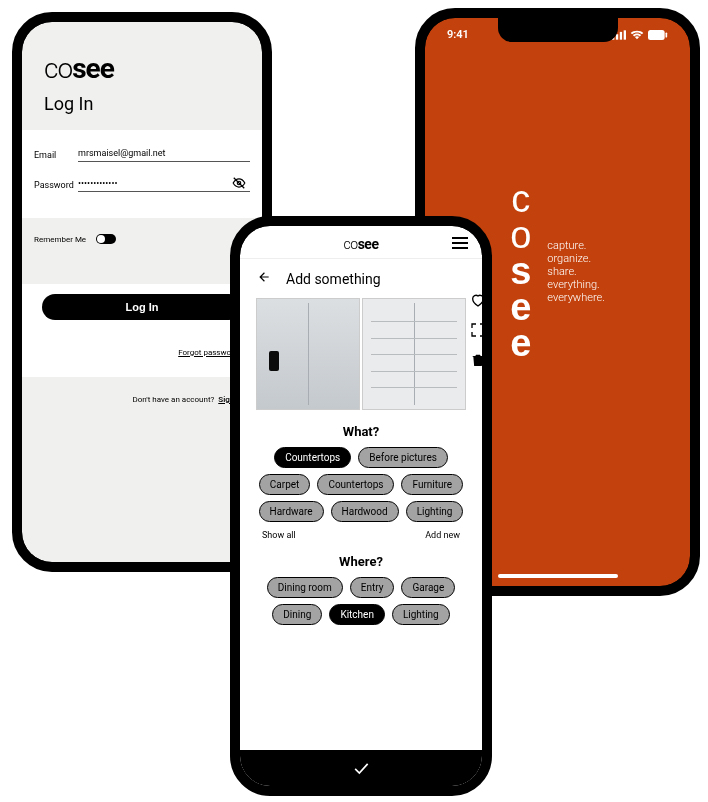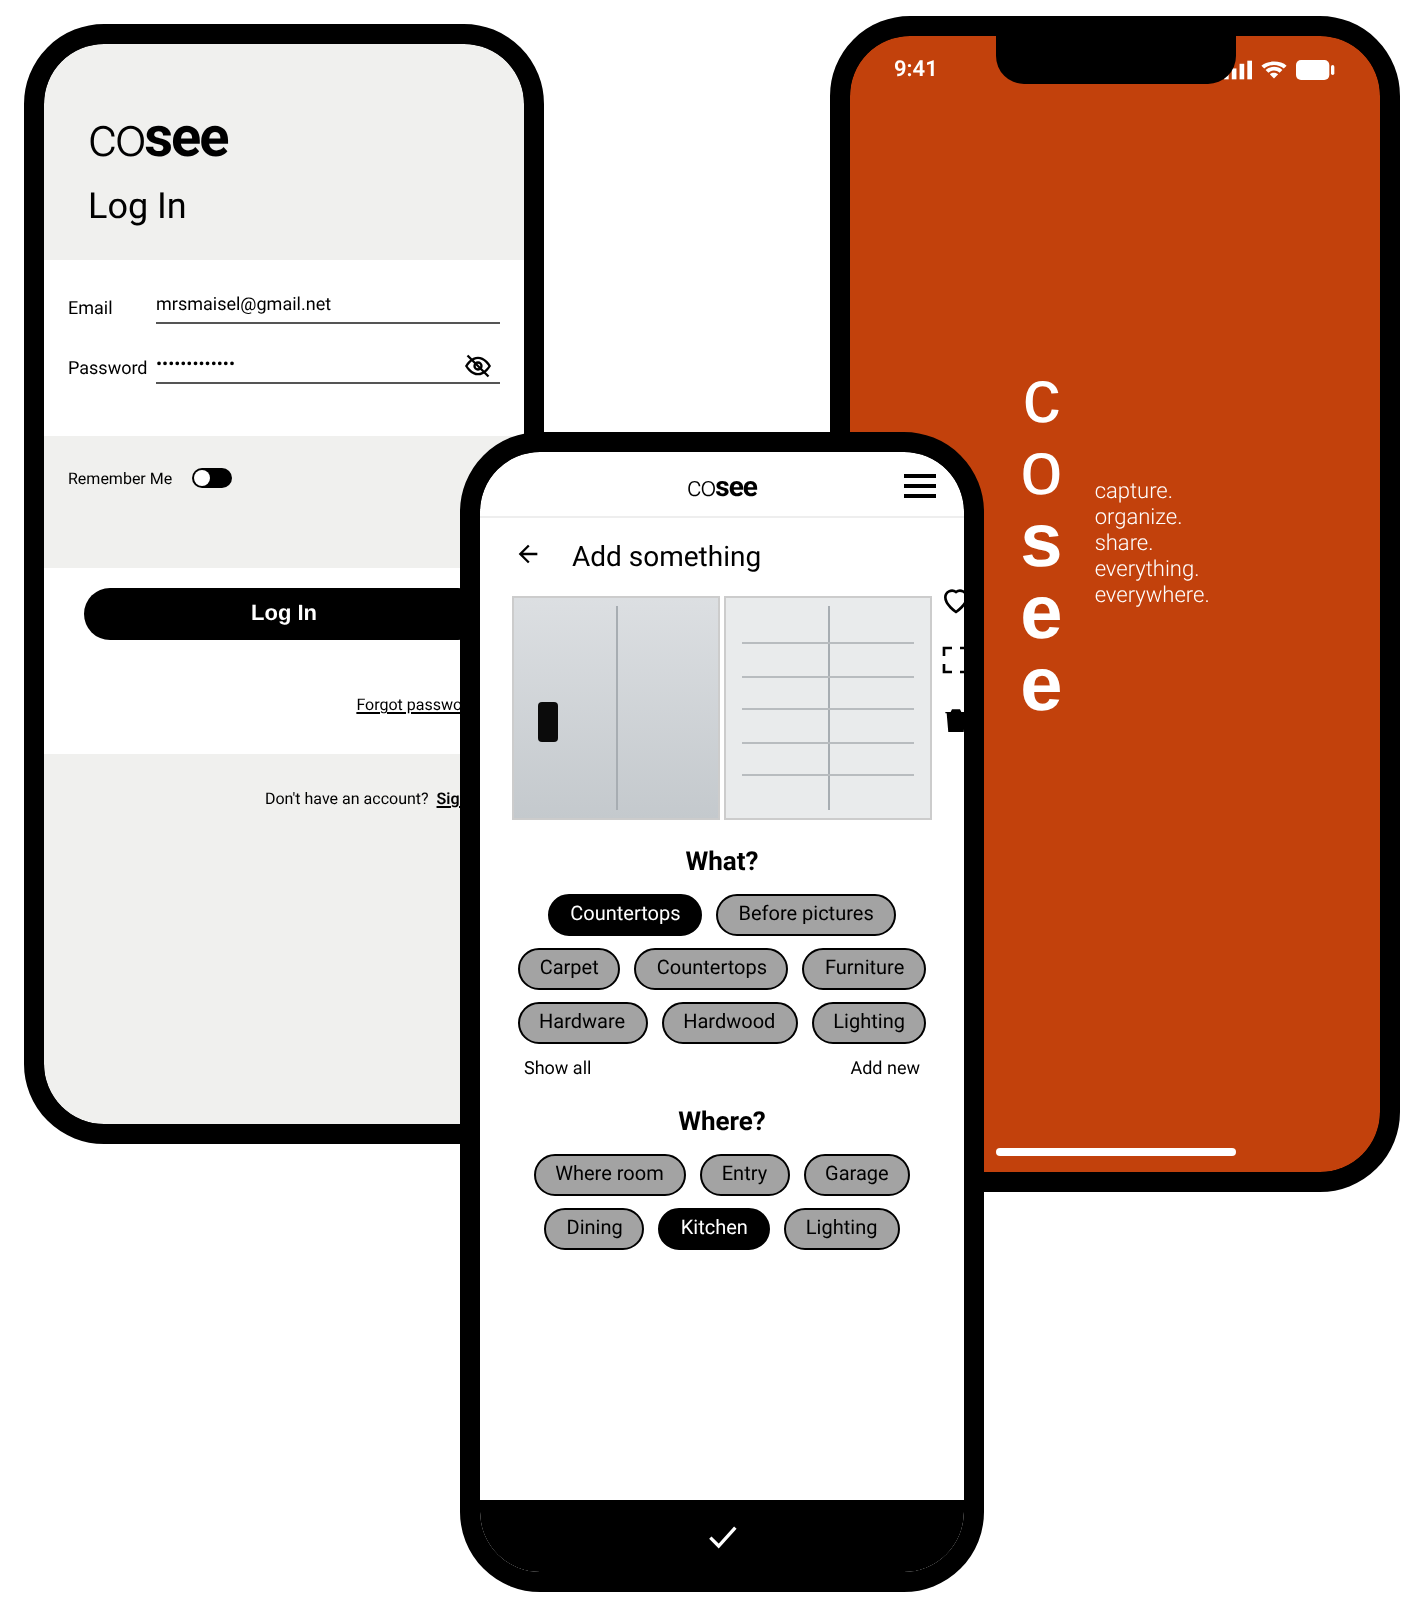--- a/index.html
+++ b/index.html
@@ -222,21 +222,21 @@
       <span class="chip">Hardwood</span>
       <span class="chip">Lighting</span>
     </div>
     <div class="chip-footer">
       <span>Show all</span>
       <span>Add new</span>
     </div>
 
     <div class="section-h">Where?</div>
     <div class="chips">
-      <span class="chip">Where room</span>
+      <span class="chip">Dining room</span>
       <span class="chip">Entry</span>
       <span class="chip">Garage</span>
       <span class="chip">Dining</span>
       <span class="chip active">Kitchen</span>
       <span class="chip">Lighting</span>
     </div>
 
     <div class="confirm-bar">
       <svg width="20" height="20" viewBox="0 0 24 24" fill="none" stroke="#fff" stroke-width="2">
           <polyline points="5 13 10 18 20 7"></polyline>

